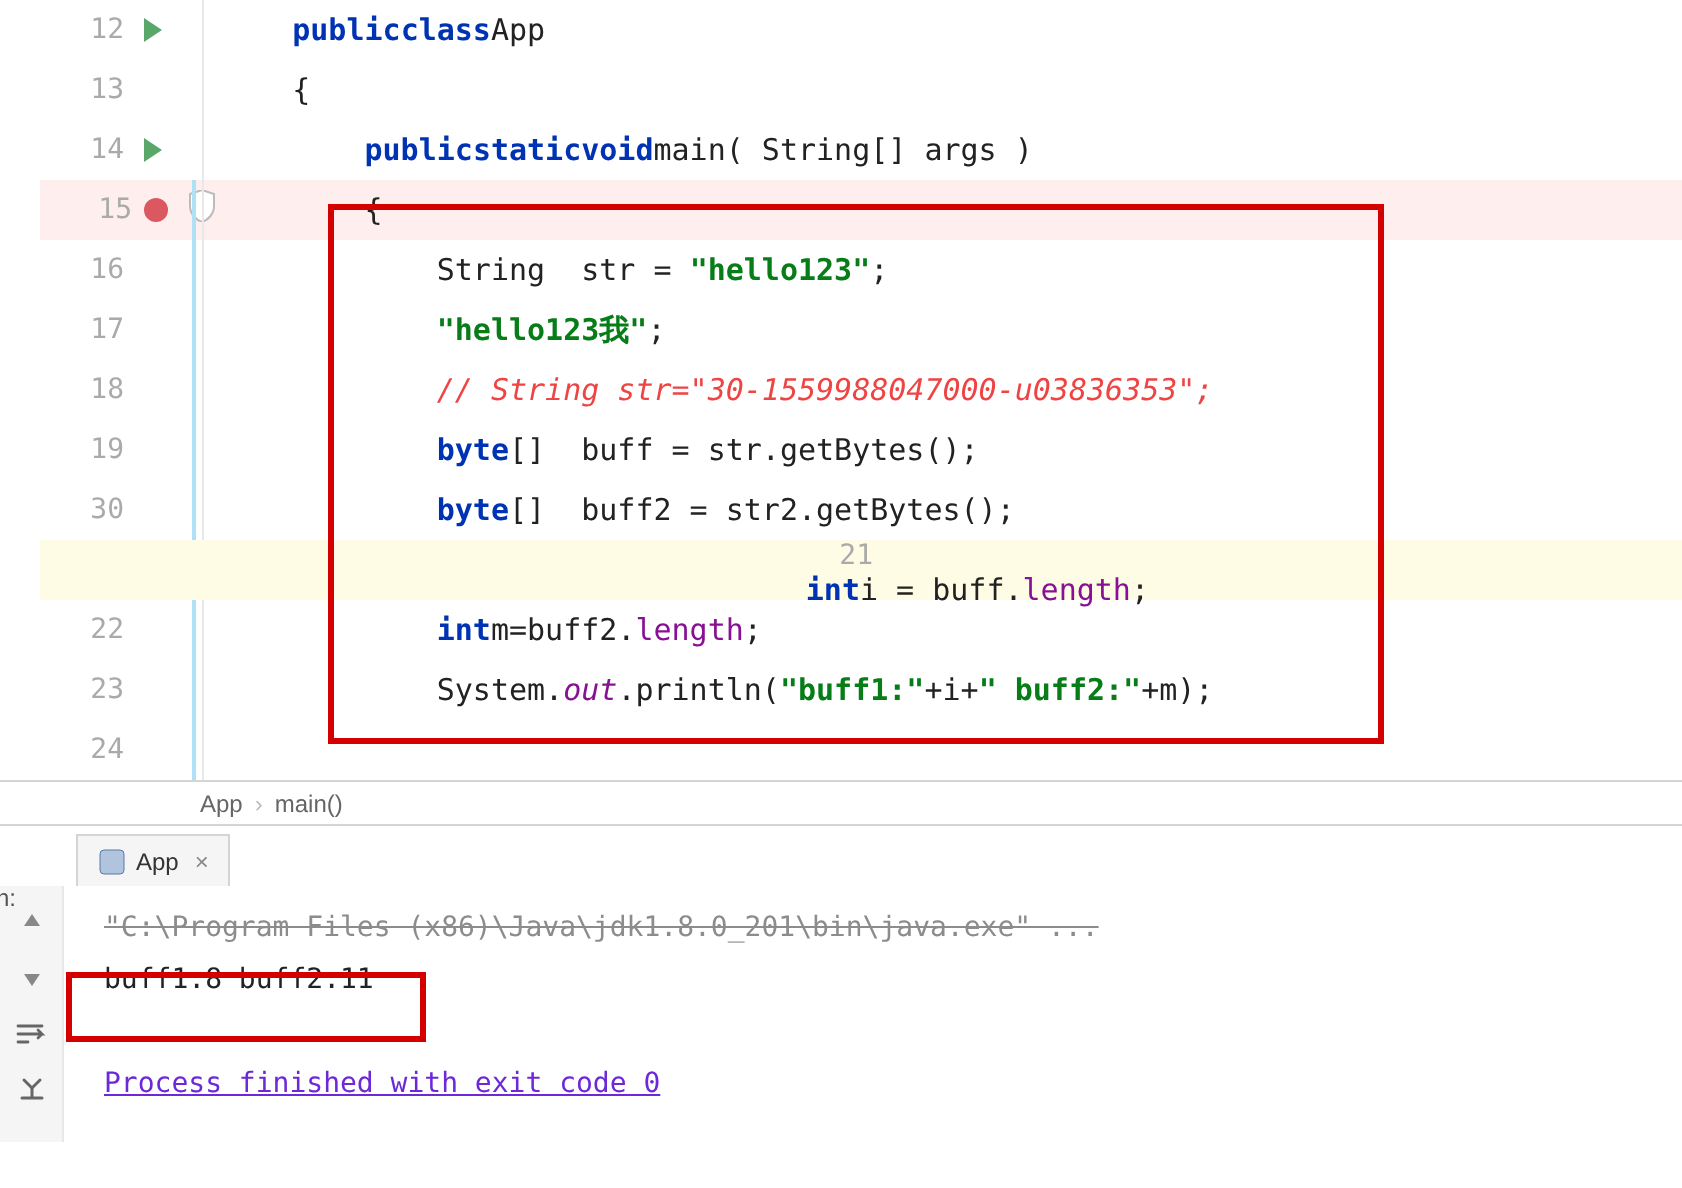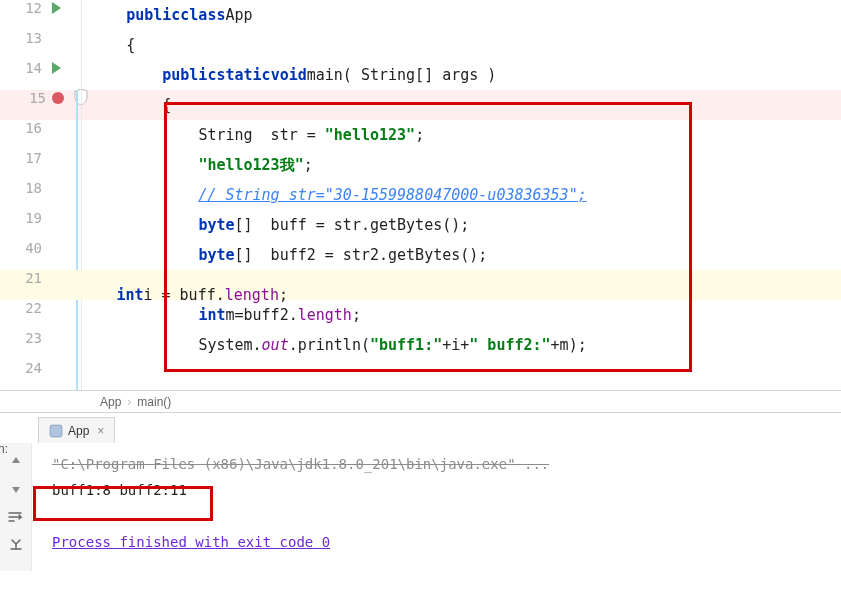--- a/index.html
+++ b/index.html
@@ -1,33 +1,33 @@
 <!DOCTYPE html>
 <html><head>
 <meta charset="utf-8">
 <style>
 * { margin:0; padding:0; box-sizing:border-box; }
 body { font-family:"Consolas","Monaco",monospace; font-size:15px; background:#fff; color:#333; width:841px; height:594px; overflow:hidden; position:relative; }
 .editor { display:flex; flex-direction:column; height:412px; }
 .code-area { flex:1; background:#fff; position:relative; }
-.line { display:flex; height:30px; align-items:flex-start; }
+.line { display:flex; height:30px; align-items:center;margin-left:20px; }
 .gutter { width:72px; display:flex; align-items:center; justify-content:flex-end; padding-right:8px; color:#aaa; font-size:14px; position:relative; user-select:none; }
 .gutter-num { width:24px; text-align:right; }
 .gutter-icon { width:16px; margin-left:6px; display:flex; align-items:center; justify-content:center; }
 .bp-dot { width:12px; height:12px; border-radius:50%; background:#db5860; }
 .run-tri { width:0; height:0; border-left:9px solid #59a869; border-top:6px solid transparent; border-bottom:6px solid transparent; }
 .shield { width:14px; height:16px; }
 .fold-bar { width:10px; border-right:1px solid #e8e8e8; height:100%; position:relative; }
 .fold-line { position:absolute; left:4px; top:0; width:2px; height:100%; background:#aee1f5; }
 .code { padding-left:8px; white-space:pre; flex:1; height:100%; display:flex; align-items:center; }
 .line.hl { background:#fffce6;flex-direction:column; }
 .line.bp { background:#ffeeee; }
 .kw { color:#0033b3; font-weight:bold; }
 .str { color:#067d17; font-weight:bold; }
-.cmt { color:#3b82f6; font-style:italic;text-decoration:underline; }
+.cmt { color:#ef4444; font-style:italic; }
 .fld { color:#871094; }
 .fldI { color:#871094; font-style:italic; }
 .txt { color:#222; }
 .highlight-box { position:absolute; border:3px solid #d40000; pointer-events:none; }
 .box1 { left:164px; top:102px; width:528px; height:270px; }
 .box2 { left:33px; top:486px; width:180px; height:35px; }
 .breadcrumb { height:24px; border-top:1px solid #d4d4d4; display:flex; align-items:center; padding-left:100px; font-size:12px; color:#666; font-family:"Segoe UI",Arial,sans-serif; }
 .crumb-sep { margin:0 6px; color:#bbb; }
 .bottom { border-top:1px solid #d4d4d4; height:158px; background:#fff; }
 .tabs { height:30px; display:flex; align-items:flex-end; padding-left:38px; }
@@ -126,21 +126,21 @@
           <span class="gutter-num">19</span>
           <span class="gutter-icon"></span>
         </div>
         <div class="fold-bar">
           <div class="fold-line"></div>
         </div>
         <div class="code">&nbsp;&nbsp;&nbsp;&nbsp;&nbsp;&nbsp;&nbsp;&nbsp;&nbsp;&nbsp;&nbsp;&nbsp;<span class="kw">byte</span><span class="txt">[]  buff = str.getBytes();</span></div>
       </div>
       <div class="line">
         <div class="gutter">
-          <span class="gutter-num">40</span>
+          <span class="gutter-num">30</span>
           <span class="gutter-icon"></span>
         </div>
         <div class="fold-bar">
           <div class="fold-line"></div>
         </div>
         <div class="code">&nbsp;&nbsp;&nbsp;&nbsp;&nbsp;&nbsp;&nbsp;&nbsp;&nbsp;&nbsp;&nbsp;&nbsp;<span class="kw">byte</span><span class="txt">[]  buff2 = str2.getBytes();</span></div>
       </div>
       <div class="line hl">
         <div class="gutter">
           <span class="gutter-num">21</span>

